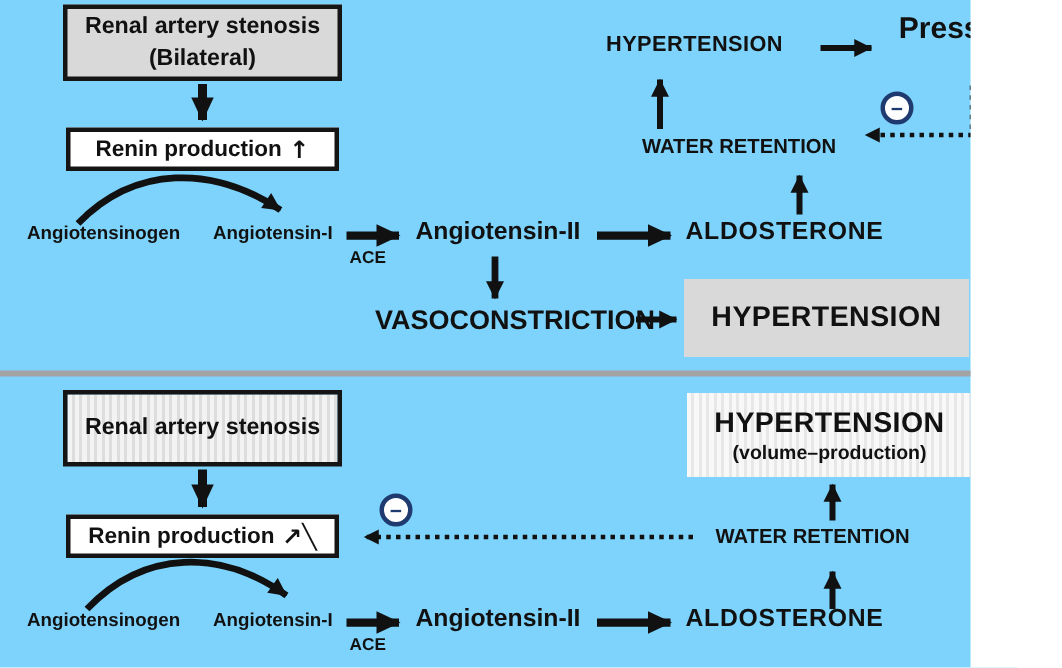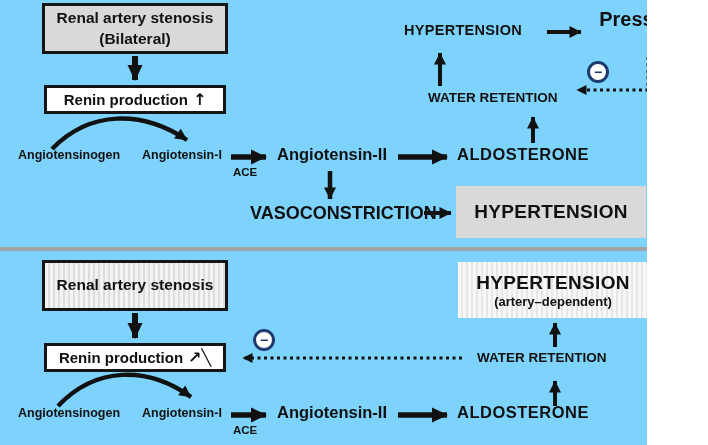--- a/index.html
+++ b/index.html
@@ -134,20 +134,20 @@
 
   <div class="lbl b-agn">Angiotensinogen</div>
   <div class="lbl b-ag1">Angiotensin-I</div>
   <div class="lbl b-ace">ACE</div>
   <div class="lbl b-ag2">Angiotensin-II</div>
   <div class="lbl b-aldo">ALDOSTERONE</div>
   <div class="lbl b-wr">WATER RETENTION</div>
 
   <div class="box box-plain box-vdep">
     <span class="out-l1">HYPERTENSION</span>
-    <span class="out-l2">(artery–dependent)</span>
+    <span class="out-l2">(volume–production)</span>
   </div>
 
   <div class="minus minus-bot">
     <span>−</span>
   </div>
 
 </div>
 
 </body></html>

